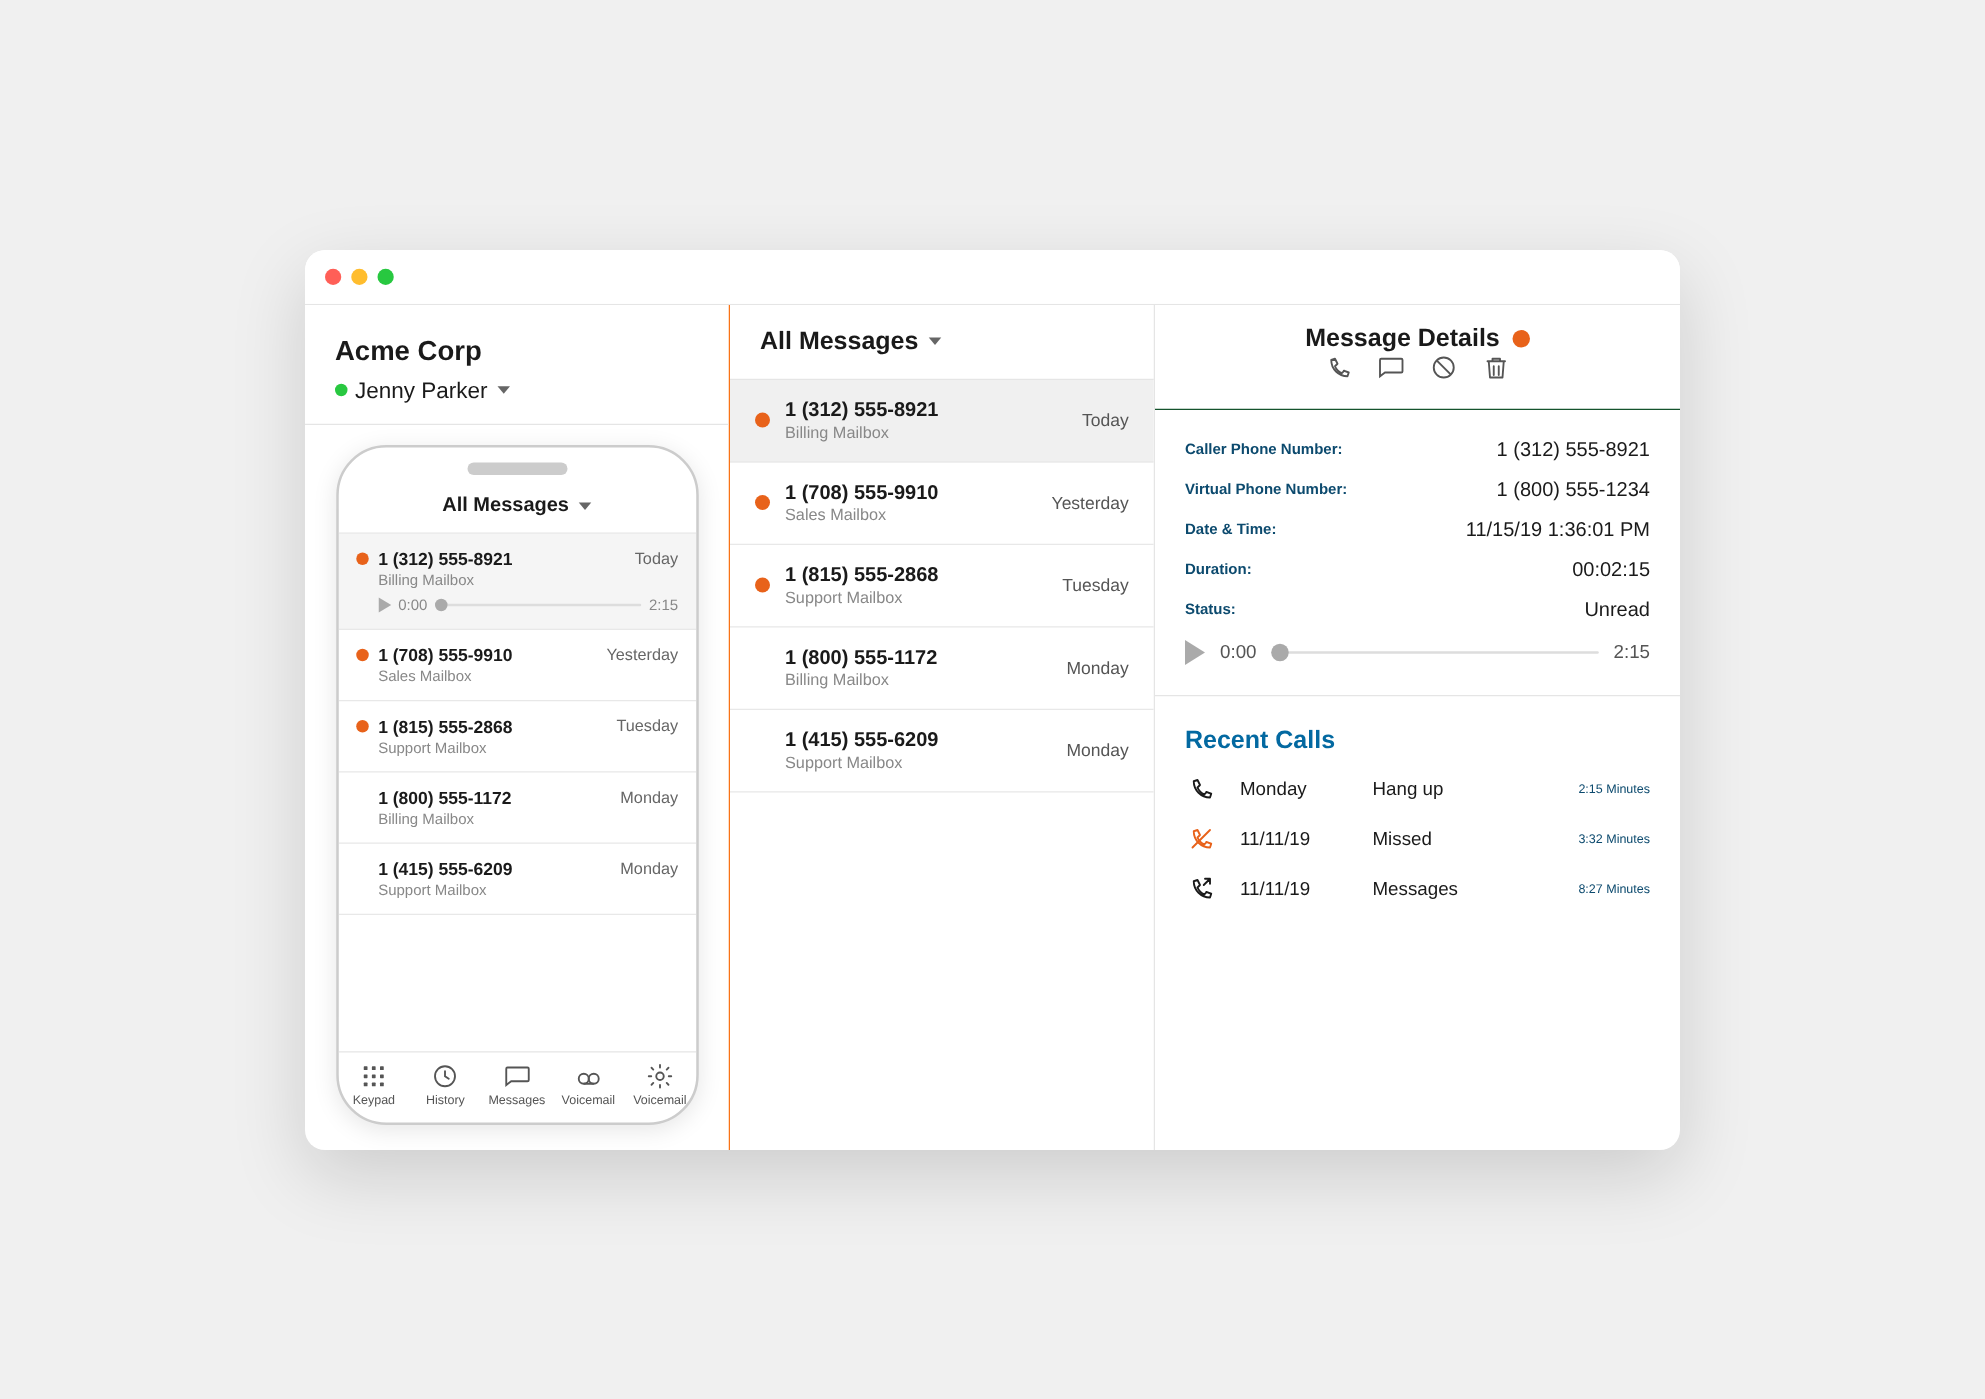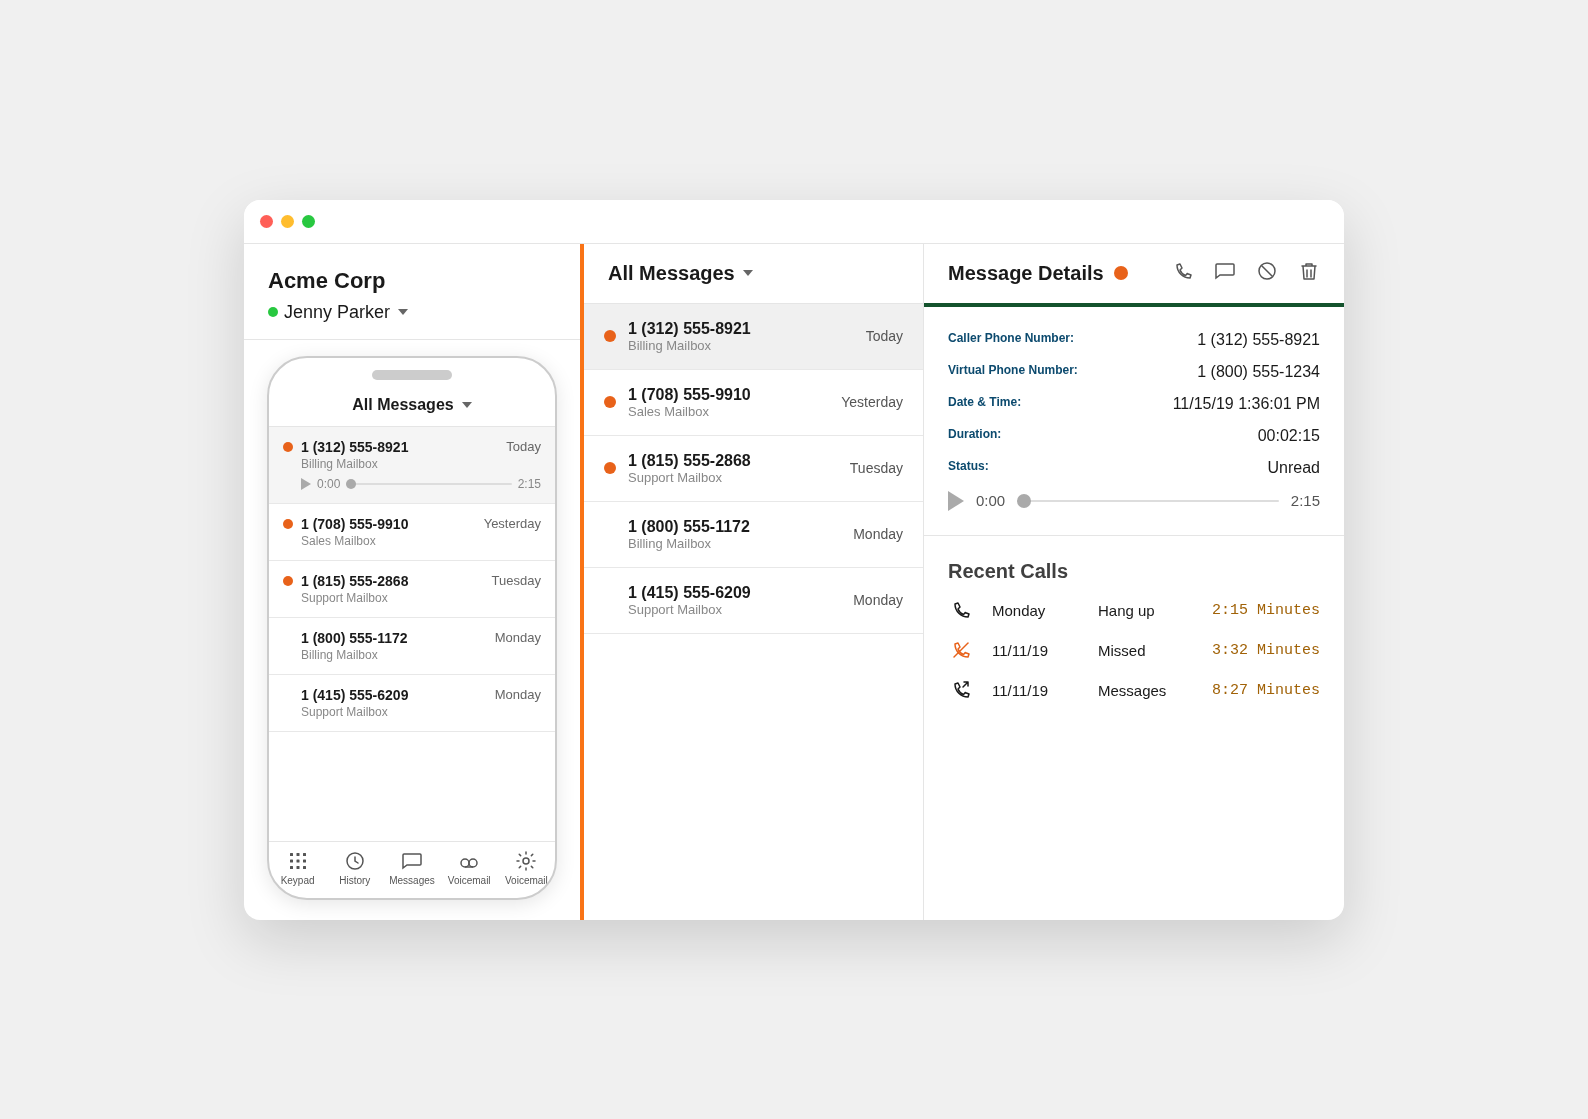--- a/index.html
+++ b/index.html
@@ -44,21 +44,21 @@
       cursor: pointer;
     }
     .tl-red { background: #ff5f57; }
     .tl-yellow { background: #ffbd2e; }
     .tl-green { background: #28c840; }
 
     
     .sidebar {
       width: 340px;
       min-width: 340px;
-      border-right: 4px solid #f97316;
+      border-right: 1px solid #f97316;
       padding-top: 44px;
       display: flex;
       flex-direction: column;
     }
 
     .sidebar-header {
       padding: 24px 24px 16px;
       border-bottom: 1px solid #e5e5e5;
     }
 
@@ -306,24 +306,25 @@
     }
 
     
     .detail-panel {
       flex: 1;
       display: flex;
       flex-direction: column;
     }
     .detail-header {
       padding: 16px 24px;
-      border-bottom: 4px solid #14532d;
+      border-bottom: 1px solid #14532d;
       display: flex;
       align-items: center;
       justify-content: space-between;
+      flex-direction: column;
     }
     .detail-title-row {
       display: flex;
       align-items: center;
       gap: 10px;
     }
     .detail-title {
       font-size: 20px;
       font-weight: 600;
       color: #1a1a1a;
@@ -401,21 +402,21 @@
     }
 
     
     .recent-calls {
       padding: 24px;
       flex: 1;
     }
     .recent-calls-title {
       font-size: 20px;
       font-weight: 600;
-      color: #404040;
+      color: #0369a1;
       margin-bottom: 16px;
     }
     .call-row {
       display: flex;
       align-items: center;
       gap: 16px;
       margin-bottom: 16px;
     }
     .call-icon {
       width: 28px;
@@ -428,23 +429,22 @@
       width: 90px;
       font-size: 15px;
       color: #1a1a1a;
     }
     .call-type {
       flex: 1;
       font-size: 15px;
       color: #1a1a1a;
     }
     .call-duration {
-      font-size: 15px;
-      color: #a16207;
-      font-family: Liberation Mono, monospace;
+      font-size: 10px;
+      color: #0c4a6e;
     }
 
     
     svg { display: inline-block; }
 
     .content-panels {
       display: flex;
       flex: 1;
     }
   </style>

